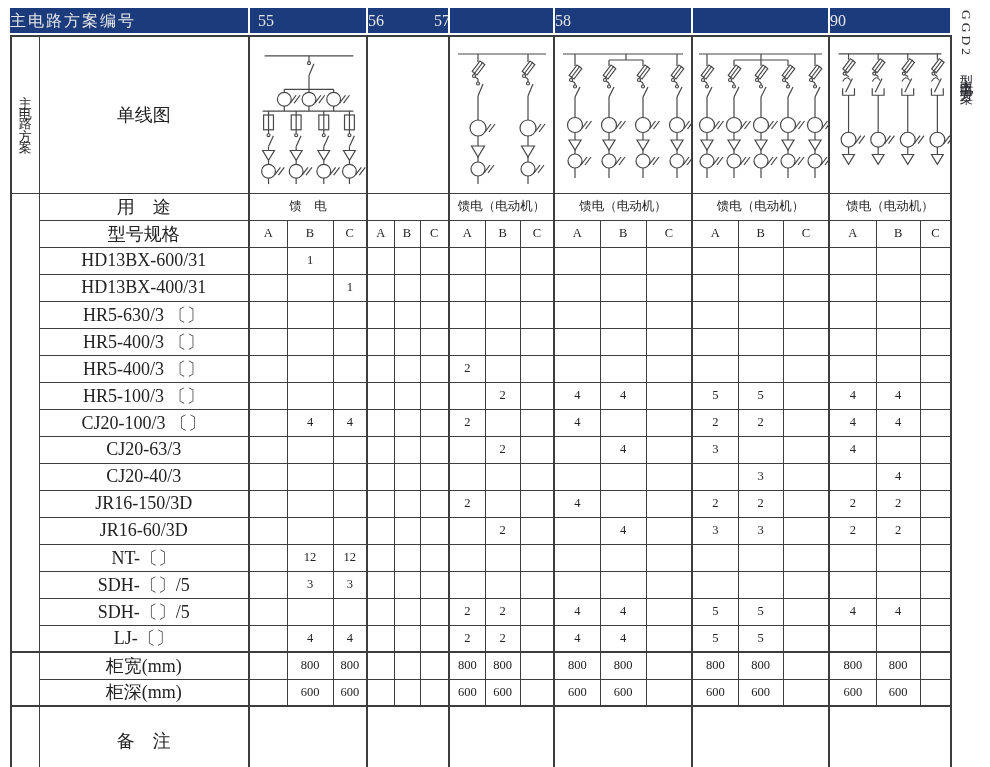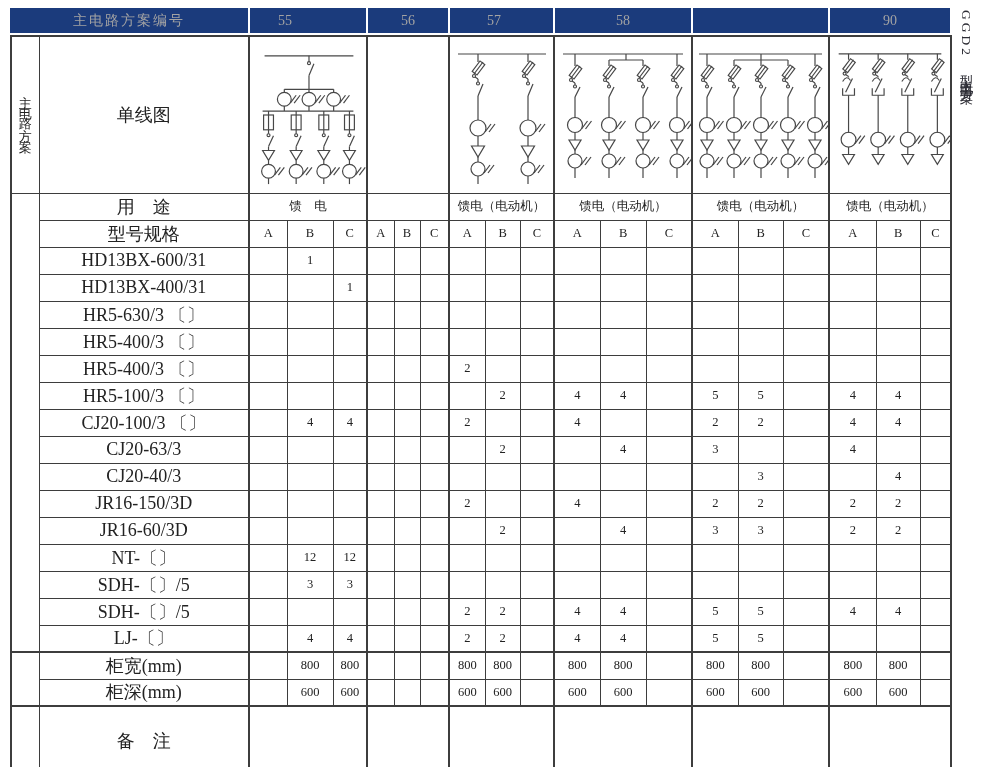--- a/index.html
+++ b/index.html
@@ -1,19 +1,19 @@
 <!DOCTYPE html>
 <html><head>
 <meta charset="utf-8">
 <style>
   html,body{margin:0;padding:0;background:#ffffff;}
   body{width:990px;height:767px;position:relative;font-family:"Liberation Serif","DejaVu Serif",serif;color:#222;}
   .sheet{position:absolute;left:10px;top:8px;}
   .header-bar{position:relative;height:25px;width:940px;background:#1b3b7c;margin-bottom:2px;}
-  .hcell{position:absolute;top:0;height:25px;line-height:25px;text-align:center;color:#a3a3a3;font-size:14px;letter-spacing:2px;}
+  .hcell{position:absolute;top:0;height:25px;line-height:25px;text-align:left;color:#e5e5e5;font-size:16px;letter-spacing:2px;}
   .hcell.num{letter-spacing:0;}
   .hsep{position:absolute;top:0;width:2px;height:25px;background:#ffffff;}
   table.grid{border-collapse:collapse;table-layout:fixed;width:940px;border:2px solid #3d3d3d;}
   td{border:1px solid #3d3d3d;text-align:center;vertical-align:middle;font-size:12.5px;padding:0;overflow:hidden;white-space:nowrap;}
   td.lblcol{font-size:18px;}
   tr{height:27px;}
   tr.r-diag{height:157px;}
   tr.r-notes{height:70px;}
   td.sb{border-left-width:2px;}
   tr.ht td{border-top-width:2px;}
@@ -21,23 +21,23 @@
   td.diag svg{display:block;margin:0 auto;}
   .vtext{display:inline-block;writing-mode:vertical-rl;text-orientation:upright;letter-spacing:11px;font-size:13px;line-height:1;}
   .side-title{position:absolute;left:957px;top:10px;writing-mode:vertical-rl;font-size:13.5px;letter-spacing:3px;color:#2c2c34;}
 </style>
 </head>
 <body>
 
 <div class="sheet">
   <div class="header-bar">
     <span class="hcell" style="left:0;width:238px">主电路方案编号</span>
-    <span class="hcell num" style="left:224px;width:102px">55</span>
+    <span class="hcell num" style="left:248px;width:102px">55</span>
     <span class="hcell num" style="left:358px;width:80px">56</span>
-    <span class="hcell num" style="left:440px;width:88px">57</span>
+    <span class="hcell num" style="left:424px;width:88px">57</span>
     <span class="hcell num" style="left:545px;width:136px">58</span>
     <span class="hcell num" style="left:820px;width:120px">90</span>
     <i class="hsep" style="left:238px"></i>
     <i class="hsep" style="left:356px"></i>
     <i class="hsep" style="left:438px"></i>
     <i class="hsep" style="left:543px"></i>
     <i class="hsep" style="left:681px"></i>
     <i class="hsep" style="left:818px"></i>
   </div>
 

